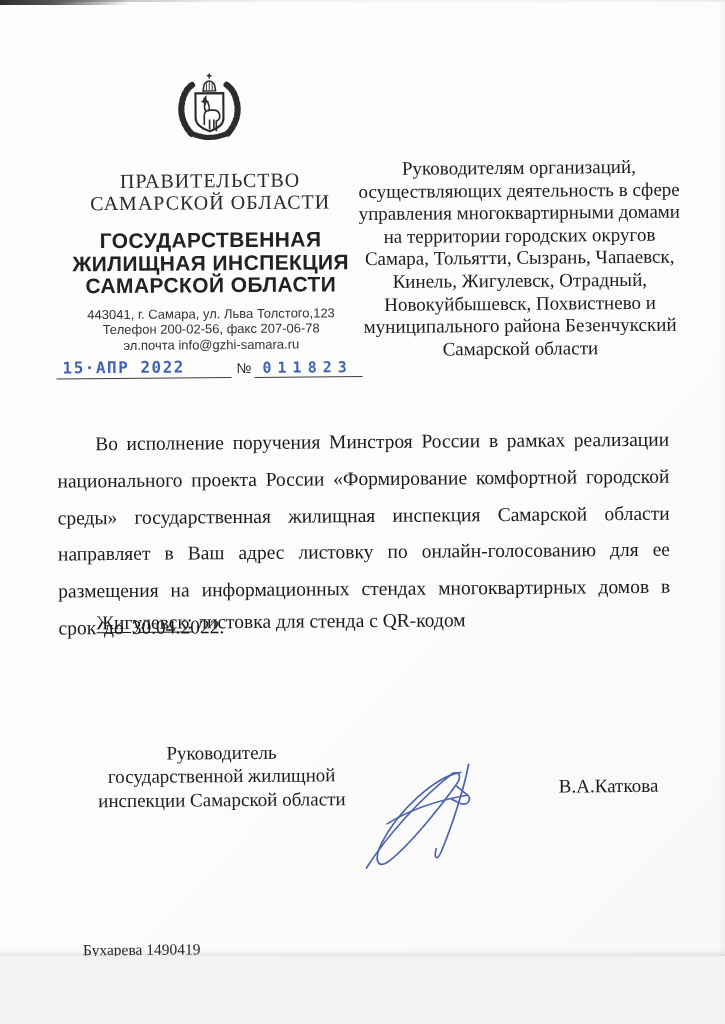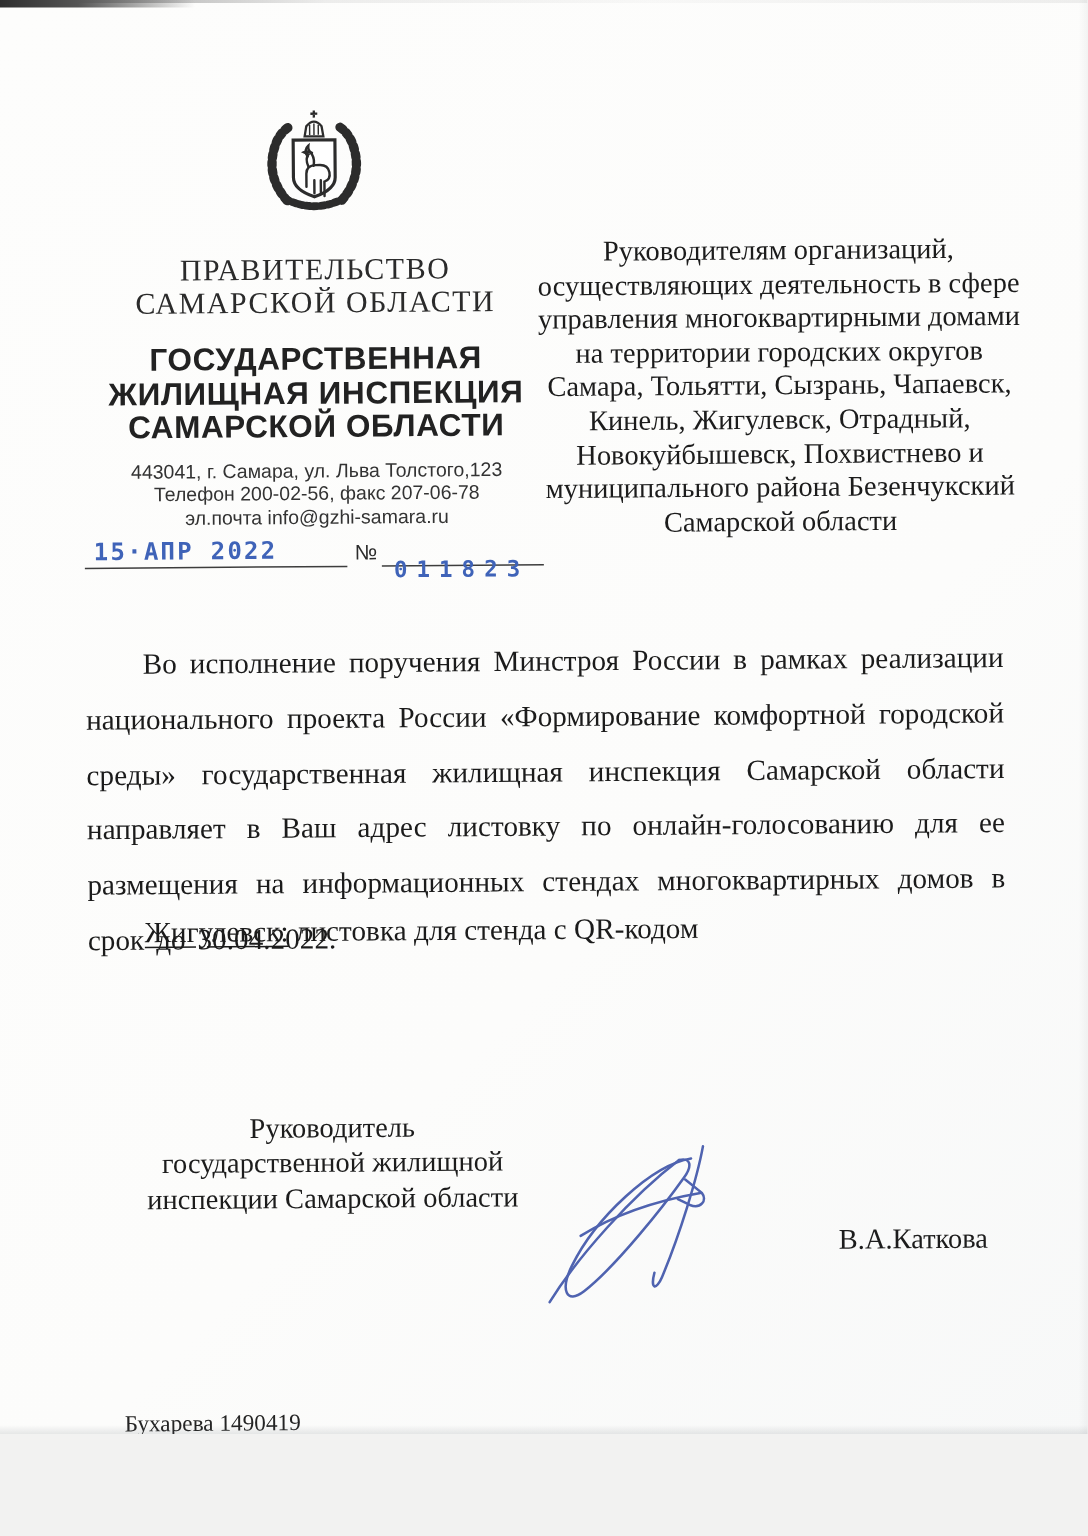--- a/index.html
+++ b/index.html
@@ -75,21 +75,21 @@
     font-family:"DejaVu Sans Mono","Liberation Mono",monospace;
     font-weight:bold;font-size:16px;letter-spacing:1.5px;color:#3f63b8;
     white-space:nowrap;
   }
   .num-sign{
     position:absolute;left:182px;top:3px;
     font-family:"Liberation Sans","DejaVu Sans",sans-serif;
     font-size:14px;color:#2c2c2c;
   }
   .num-stamp{
-    position:absolute;left:208px;top:14px;
+    position:absolute;left:208px;top:2px;
     font-family:"DejaVu Sans Mono","Liberation Mono",monospace;
     font-weight:bold;font-size:15px;letter-spacing:6px;color:#3f63b8;
     white-space:nowrap;
   }
 
   
   .recipient{
     position:absolute;left:350px;top:158px;width:342px;
     text-align:center;font-size:19px;line-height:22.6px;color:#1c1c1c;
   }
@@ -108,21 +108,21 @@
   .attachment .label{text-decoration:underline;text-underline-offset:3px;}
 
   
   .sig-position{
     position:absolute;left:88px;top:740px;width:262px;
     text-align:center;font-size:19px;line-height:23.3px;color:#1c1c1c;
   }
   .sig-scrawl{position:absolute;left:352px;top:744px;z-index:2;}
   .signer-name{
     position:absolute;left:556px;top:777px;
-    font-size:19px;color:#1c1c1c;white-space:nowrap;margin-top:41px;
+    font-size:19px;color:#1c1c1c;white-space:nowrap;
   }
 
   
   .executor{
     position:absolute;left:79px;top:939px;
     font-size:15.5px;color:#242424;
   }
   .bottom-scrawl{position:absolute;left:-8px;top:948px;z-index:2;}
 </style>
 </head>

